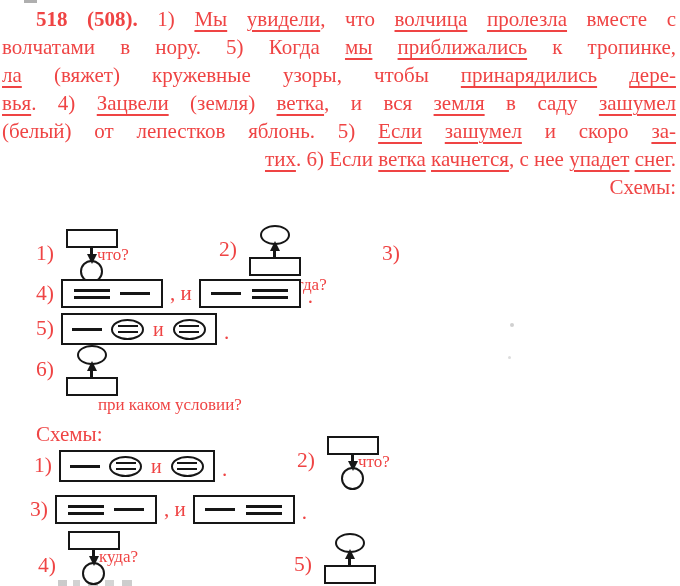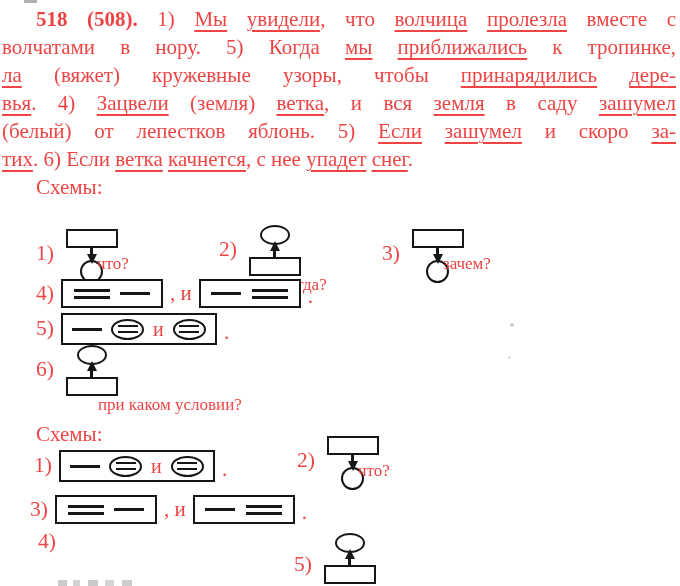--- a/index.html
+++ b/index.html
@@ -1,39 +1,39 @@
 <!DOCTYPE html>
 <html><head>
 <meta charset="utf-8">
 <style>
   html,body{margin:0;padding:0;background:#fff;}
   .page{position:relative;width:680px;height:586px;background:#fff;overflow:hidden;
         font-family:"Liberation Serif", serif;color:#ef4444;}
   
   .textblock{position:absolute;left:2px;top:5px;width:674px;font-size:21px;line-height:28px;}
-  .tline{white-space:normal;}
+  .tline{white-space:normal;text-align:right;}
   .tline.just{text-align:justify;text-align-last:justify;}
   .tline.indent{text-indent:34px;}
   .b{font-weight:bold;}
   .u{text-decoration-line:underline;text-decoration-thickness:2.2px;text-underline-offset:4px;}
   
   .scheme{position:absolute;display:flex;gap:12px;}
   .rowflex{display:flex;align-items:center;gap:7px;}
   .snum{font-size:21.5px;line-height:1;}
   .glyph{display:flex;flex-direction:column;align-items:center;position:relative;}
   .grect{width:48px;height:15px;border:2px solid #161616;background:#fff;}
   .gstem{width:3px;height:12px;background:#161616;position:relative;}
   .gcircle{width:19px;height:19px;border:2px solid #161616;border-radius:50%;background:#fff;}
   .aup .gcircle{width:26px;height:16px;}
   .head{position:absolute;left:50%;transform:translateX(-50%);width:0;height:0;
         border-left:5.5px solid transparent;border-right:5.5px solid transparent;}
   .hdown{border-top:10px solid #161616;bottom:-4px;}
   .hup{border-bottom:10px solid #161616;top:-4px;}
   .glabel{position:absolute;white-space:nowrap;font-size:17px;}
-  .adown .glabel{left:calc(50% + 5px);top:25px;}
+  .adown .glabel{left:calc(50% + 5px);top:16px;}
   .aup .glabel{left:calc(50% + 6px);top:10px;margin-top:40px;}
   
   .numtop .snum{margin-top:14px;}
   .numlow{align-items:flex-end;}
   .numlow .snum{margin-bottom:9px;}
   
   .cbox{width:102px;height:29px;border:2.5px solid #161616;box-sizing:border-box;
         display:flex;align-items:center;justify-content:space-evenly;background:#fff;}
   .lsingle{width:30px;height:3px;background:#161616;}
   .ldouble{width:36px;height:10px;border-top:3px solid #161616;border-bottom:3px solid #161616;box-sizing:border-box;}
@@ -94,28 +94,20 @@
       <div class="gstem">
           <i class="head hup"></i>
         </div>
       <div class="grect"></div>
       <span class="glabel">когда?</span>
     </div>
   </div>
 
   <div class="scheme numtop" style="left:382px;top:229px">
     <span class="snum">3)</span>
-    <div class="glyph adown">
-      <div class="grect"></div>
-      <div class="gstem">
-          <i class="head hdown"></i>
-        </div>
-      <div class="gcircle"></div>
-      <span class="glabel">зачем?</span>
-    </div>
   </div>
 
   <div class="scheme rowflex" style="left:36px;top:278px">
     <span class="snum">4)</span>
     <div class="cbox">
       <div class="ldouble"></div>
       <div class="lsingle"></div>
     </div>
     <span class="sep">, и</span>
     <div class="cbox">
@@ -190,20 +182,28 @@
     <span class="sep">, и</span>
     <div class="cbox">
       <div class="lsingle"></div>
       <div class="ldouble"></div>
     </div>
     <span class="end">.</span>
   </div>
 
   <div class="scheme numlow" style="left:38px;top:531px">
     <span class="snum">4)</span>
+    <div class="glyph adown">
+      <div class="grect"></div>
+      <div class="gstem">
+          <i class="head hdown"></i>
+        </div>
+      <div class="gcircle"></div>
+      <span class="glabel">куда?</span>
+    </div>
   </div>
 
   <div class="scheme numlow" style="left:294px;top:533px">
     <span class="snum">5)</span>
     <div class="glyph aup">
       <div class="gcircle"></div>
       <div class="gstem">
           <i class="head hup"></i>
         </div>
       <div class="grect"></div>

